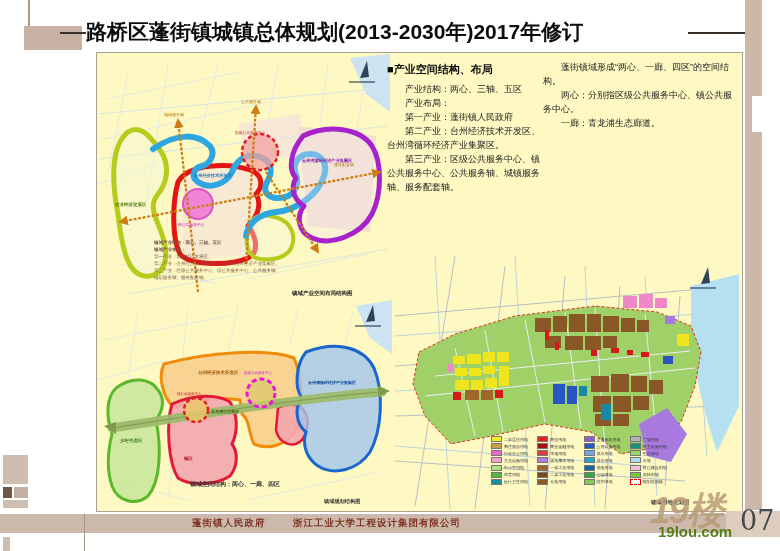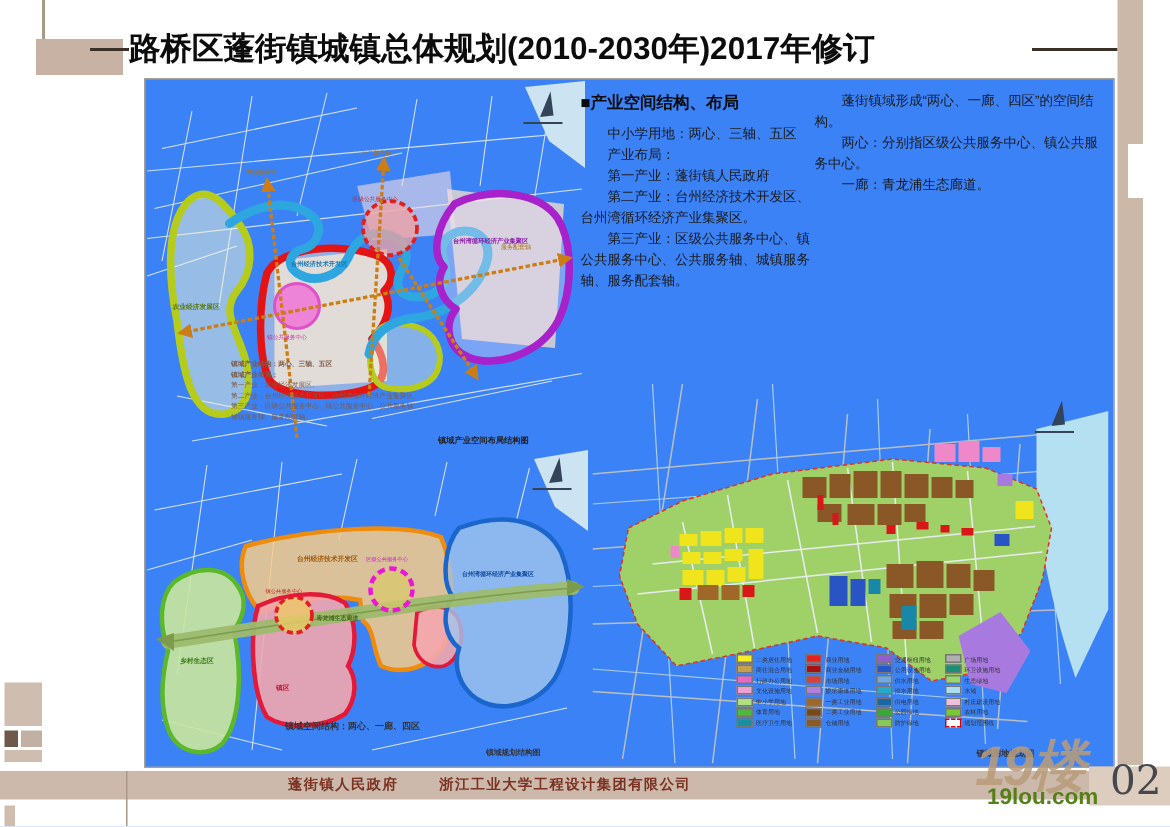--- a/index.html
+++ b/index.html
@@ -28,21 +28,21 @@
   .footer{left:180px;top:517px;width:420px;font-size:9.5px;
           font-family:"Liberation Serif",serif;font-weight:bold;color:#7c3222;letter-spacing:1px;}
   .footer span{margin:0 12px;}
   .page-number{left:740px;top:505px;font-size:27px;font-family:"DejaVu Serif",serif;color:#45484c;}
 
   .wm-text{left:650px;top:486px;font-size:37px;font-weight:bold;font-style:italic;
            color:#b99c79;opacity:.85;z-index:30;letter-spacing:-2px;}
   .wm-site{left:658px;top:523px;font-size:15px;font-weight:bold;color:#4d7c0f;opacity:.95;z-index:30;}
 
   
-  #frame{left:96px;top:52px;width:645px;height:458px;border:1px solid #a9a094;background:#3b82f6;}
+  #frame{left:96px;top:52px;width:645px;height:458px;border:1px solid #a9a094;background:#fef9c3;}
   #frame .abs{position:absolute;}
 
   .text-col{font-size:9px;line-height:1.55;color:#1a1a1a;}
   .text-col h3{margin:0 0 5px 0;font-size:11px;color:#0c0c0c;}
   .text-col p{margin:0;text-indent:2em;}
   .col1{left:290px;top:8px;width:154px;}
   .col2{left:446px;top:8px;width:192px;}
 
   svg text{font-family:"Liberation Sans",sans-serif;}
 
@@ -58,21 +58,21 @@
 
 <div id="page">
 
   <div class="abs vline-top"></div>
   <div class="abs corner-square"></div>
   <div class="abs title-line-l"></div>
   <div class="abs title-line-r"></div>
   <div class="abs right-stripe"></div>
   <div class="abs right-stripe-notch"></div>
 
-  <div class="abs page-title">路桥区蓬街镇城镇总体规划(2010-2030年)2017年修订</div>
+  <div class="abs page-title">路桥区蓬街镇城镇总体规划(2013-2030年)2017年修订</div>
 
   <div id="frame" class="abs">
 
     <svg class="abs" style="left:1px;top:1px;" width="292" height="246" viewBox="0 0 292 246">
       <defs>
         <marker id="ar1" viewBox="0 0 10 10" refX="8" refY="5" markerWidth="4.5" markerHeight="4.5" orient="auto-start-reverse">
             <path d="M0,0 L10,5 L0,10 Z" fill="#cc7e14"></path>
           </marker>
       </defs>
 
@@ -416,21 +416,21 @@
           <span class="lg-lb">农林用地</span>
         </div>
         <div class="lg-item">
           <span class="lg-sw" style="background: rgb(255, 255, 255); border: 1px dashed rgb(221, 0, 0);"></span>
           <span class="lg-lb">规划范围线</span>
         </div>
       </div>
 
     <div class="abs text-col col1">
       <h3><span>■</span><span>产业空间结构、布局</span></h3>
-      <p>中小学用地：两心、三轴、五区</p>
+      <p>产业结构：两心、三轴、五区</p>
       <p>产业布局：</p>
       <p>第一产业：蓬街镇人民政府</p>
       <p>第二产业：台州经济技术开发区、台州湾循环经济产业集聚区。</p>
       <p>第三产业：区级公共服务中心、镇公共服务中心、公共服务轴、城镇服务轴、服务配套轴。</p>
     </div>
 
     <div class="abs text-col col2">
       <p>蓬街镇域形成“两心、一廊、四区”的空间结构。</p>
       <p>两心：分别指区级公共服务中心、镇公共服务中心。</p>
       <p>一廊：青龙浦生态廊道。</p>
@@ -444,18 +444,18 @@
   <div class="abs bl-sq-c"></div>
   <div class="abs bl-sq-d"></div>
   <div class="abs bl-sq-e"></div>
   <div class="abs bl-vline"></div>
 
   <div class="abs footer">
     <span>蓬街镇人民政府</span>
     <span>浙江工业大学工程设计集团有限公司</span>
   </div>
 
-  <div class="abs page-number">02</div>
+  <div class="abs page-number">07</div>
 
   <div class="abs wm-text">19楼</div>
   <div class="abs wm-site">19lou.com</div>
 
 </div>
 
 </body></html>

